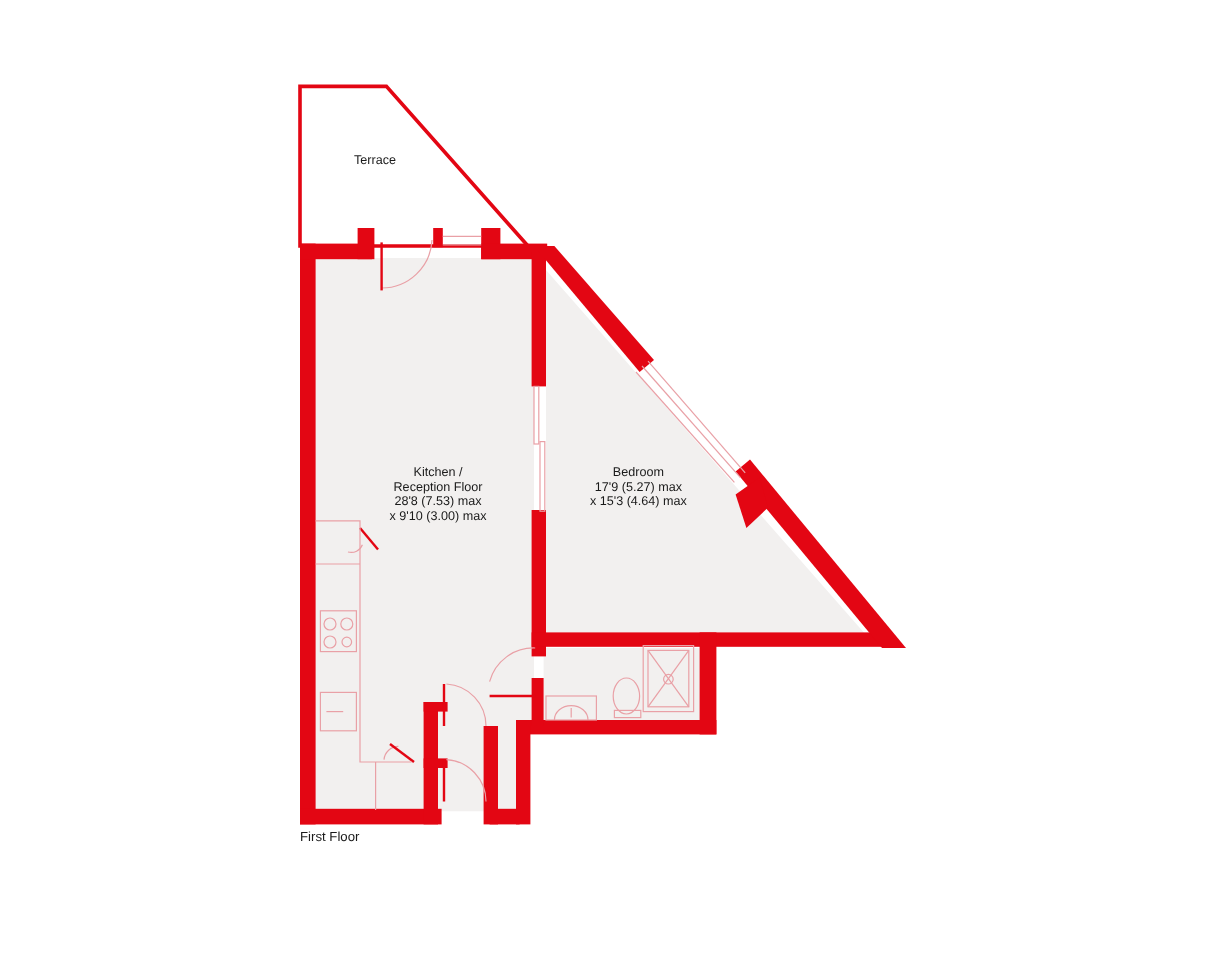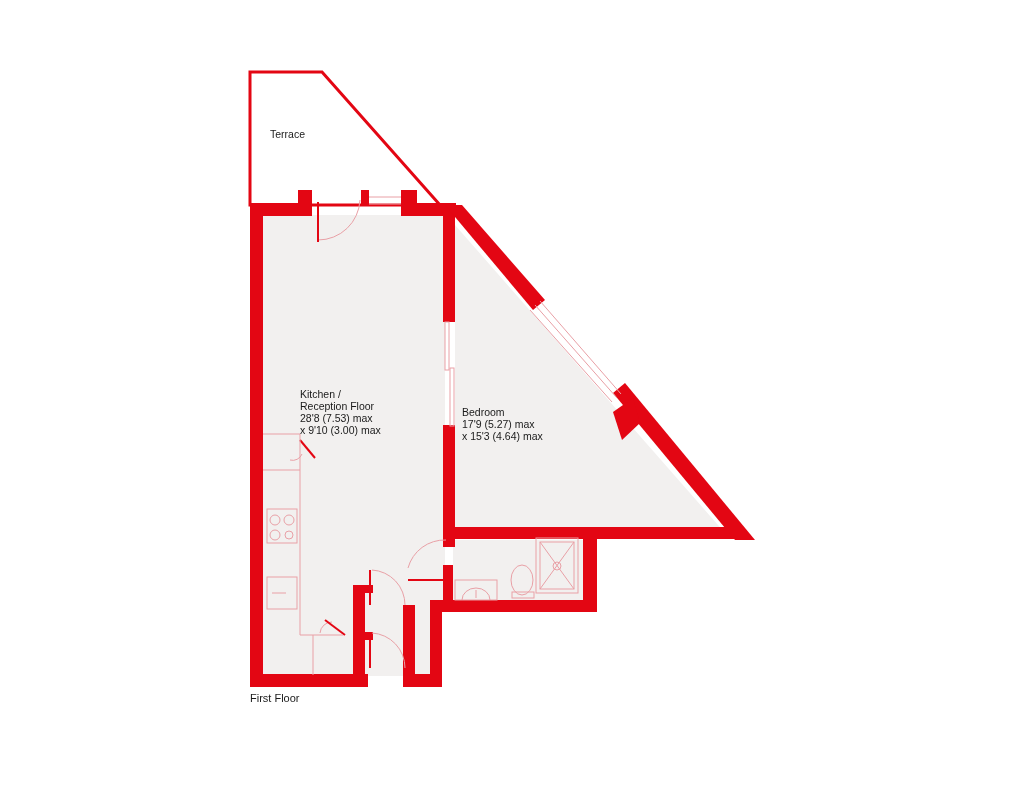--- a/index.html
+++ b/index.html
@@ -1,19 +1,19 @@
 <!DOCTYPE html>
 <html><head>
 <meta charset="utf-8">
 <style>
   html, body { margin: 0; padding: 0; background: #ffffff; }
   body { width: 1020px; height: 808px; position: relative; overflow: hidden;
          font-family: "Liberation Sans", "DejaVu Sans", sans-serif; }
   svg.plan { position: absolute; left: 0; top: 0; }
-  .lbl { position: absolute; color: #1a1a1a; font-size: 10.5px; line-height: 12px; }
+  .lbl { position: absolute; color: #1a1a1a; text-align: center; font-size: 10.5px; line-height: 12px; }
   .lbl span { display: block; }
 </style>
 </head>
 <body>
 
 <svg class="plan" width="1020" height="808" viewBox="0 0 1020 808">
 
   <polygon points="250,72 322,72 440,205 250,205" fill="#ffffff" stroke="#e30613" stroke-width="3"></polygon>
 
   <polygon points="262,215 445,215 445,600 432,600 432,676 262,676" fill="#f2f0ef"></polygon>
@@ -125,21 +125,21 @@
   <span>Terrace</span>
 </div>
 
 <div class="lbl" style="left:300px; top:388px; width:130px;">
   <span>Kitchen /</span>
   <span>Reception Floor</span>
   <span>28'8 (7.53) max</span>
   <span>x 9'10 (3.00) max</span>
 </div>
 
-<div class="lbl" style="left:462px; top:406px; width:140px;">
+<div class="lbl" style="left:462px; top:388px; width:140px;">
   <span>Bedroom</span>
   <span>17'9 (5.27) max</span>
   <span>x 15'3 (4.64) max</span>
 </div>
 
 <div class="lbl" style="left:250px; top:692px; text-align:center; font-size:11px;">
   <span>First Floor</span>
 </div>
 
 </body></html>

